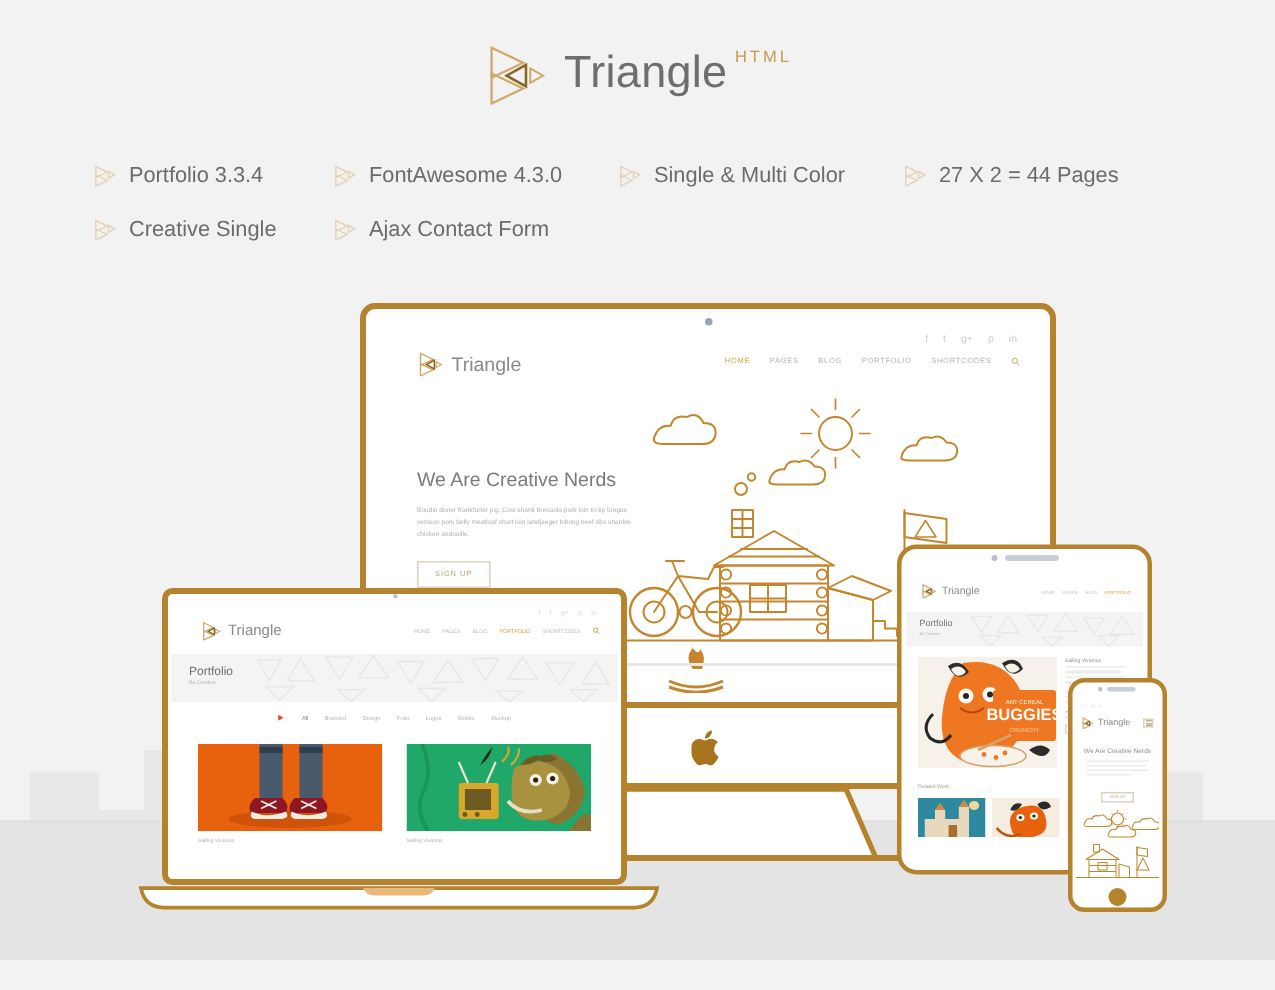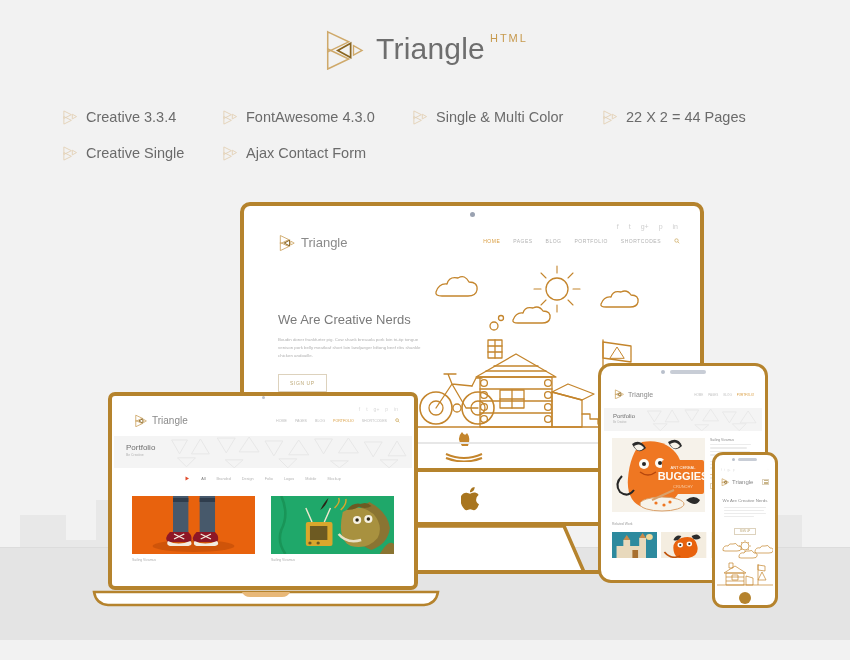--- a/index.html
+++ b/index.html
@@ -194,21 +194,21 @@
     <div class="logo-sup">HTML</div>
   </div>
 
   <div class="features">
     <div class="feat">
       <svg class="bullet" viewBox="0 0 16 16">
         <path d="M2 1 L10 5 L2 9 Z" fill="none" stroke="#d8b887" stroke-width="1"></path>
         <path d="M2 7 L10 11 L2 15 Z" fill="none" stroke="#d8b887" stroke-width="1"></path>
         <path d="M11 4.5 L15.5 7 L11 9.5 Z" fill="none" stroke="#d8b887" stroke-width="1"></path>
       </svg>
-      <span class="lbl">Creative 3.3.4</span>
+      <span class="lbl">Portfolio 3.3.4</span>
     </div>
     <div class="feat">
       <svg class="bullet" viewBox="0 0 16 16">
         <path d="M2 1 L10 5 L2 9 Z" fill="none" stroke="#d8b887" stroke-width="1"></path>
         <path d="M2 7 L10 11 L2 15 Z" fill="none" stroke="#d8b887" stroke-width="1"></path>
         <path d="M11 4.5 L15.5 7 L11 9.5 Z" fill="none" stroke="#d8b887" stroke-width="1"></path>
       </svg>
       <span class="lbl">FontAwesome 4.3.0</span>
     </div>
     <div class="feat">
@@ -218,21 +218,21 @@
         <path d="M11 4.5 L15.5 7 L11 9.5 Z" fill="none" stroke="#d8b887" stroke-width="1"></path>
       </svg>
       <span class="lbl">Single &amp; Multi Color</span>
     </div>
     <div class="feat">
       <svg class="bullet" viewBox="0 0 16 16">
         <path d="M2 1 L10 5 L2 9 Z" fill="none" stroke="#d8b887" stroke-width="1"></path>
         <path d="M2 7 L10 11 L2 15 Z" fill="none" stroke="#d8b887" stroke-width="1"></path>
         <path d="M11 4.5 L15.5 7 L11 9.5 Z" fill="none" stroke="#d8b887" stroke-width="1"></path>
       </svg>
-      <span class="lbl">22 X 2 = 44 Pages</span>
+      <span class="lbl">27 X 2 = 44 Pages</span>
     </div>
     <div class="feat">
       <svg class="bullet" viewBox="0 0 16 16">
         <path d="M2 1 L10 5 L2 9 Z" fill="none" stroke="#d8b887" stroke-width="1"></path>
         <path d="M2 7 L10 11 L2 15 Z" fill="none" stroke="#d8b887" stroke-width="1"></path>
         <path d="M11 4.5 L15.5 7 L11 9.5 Z" fill="none" stroke="#d8b887" stroke-width="1"></path>
       </svg>
       <span class="lbl">Creative Single</span>
     </div>
     <div class="feat">

